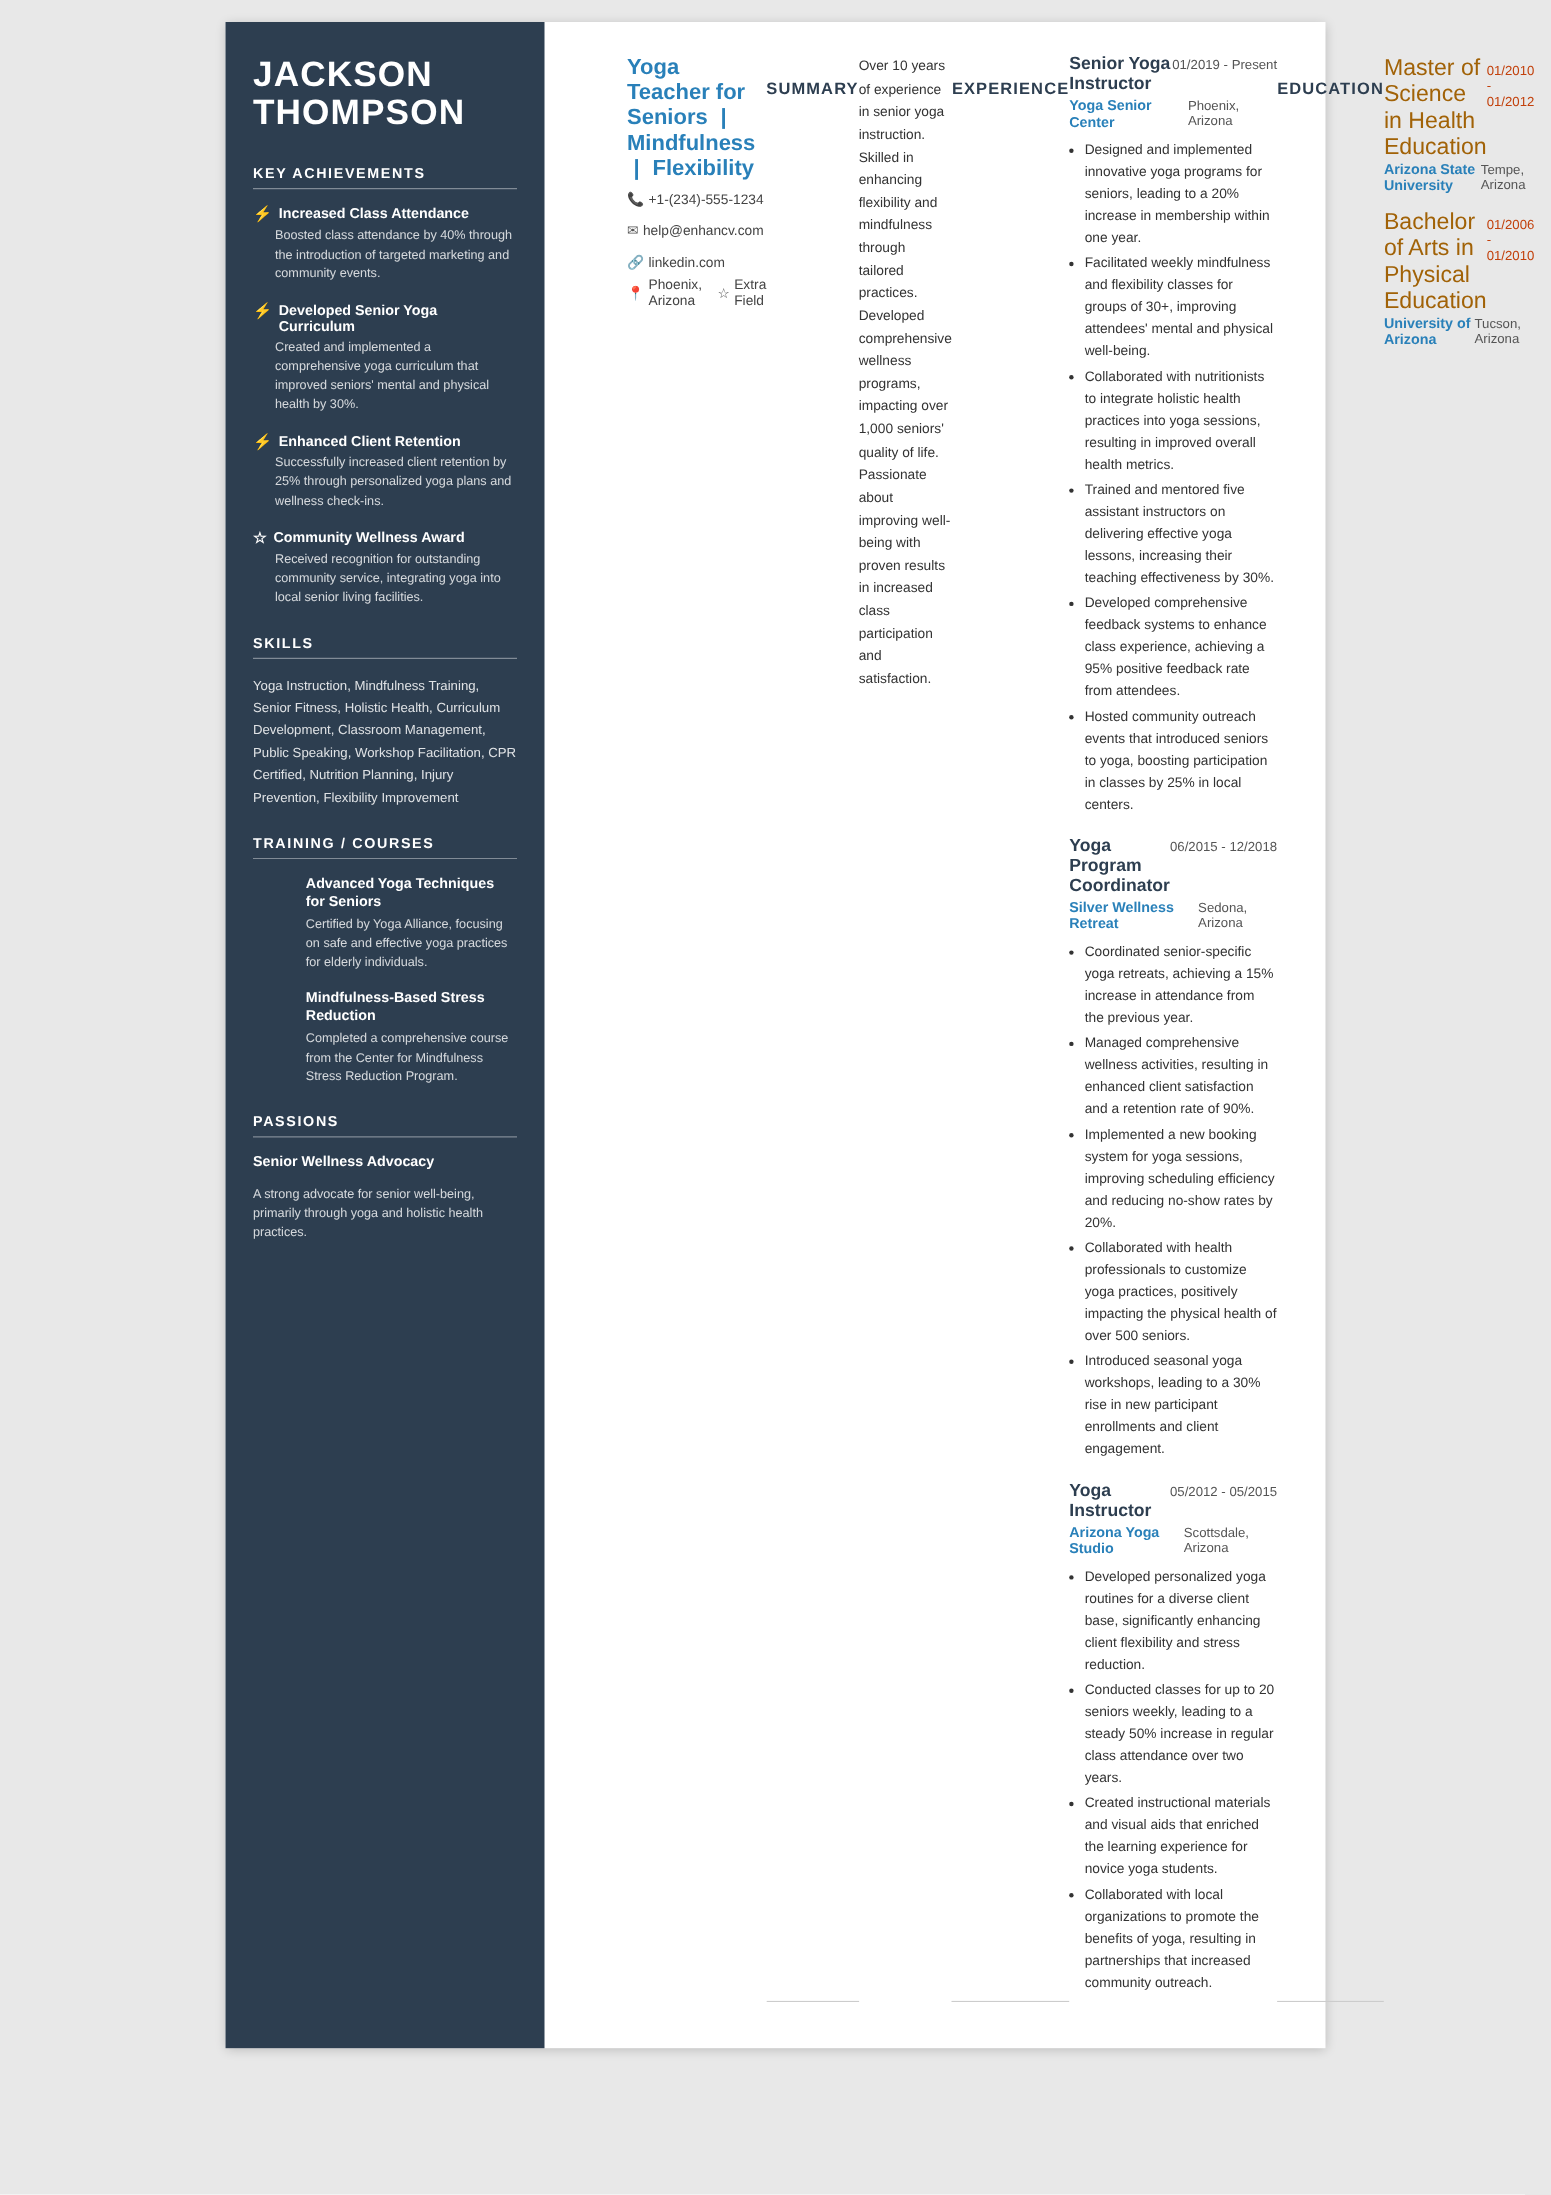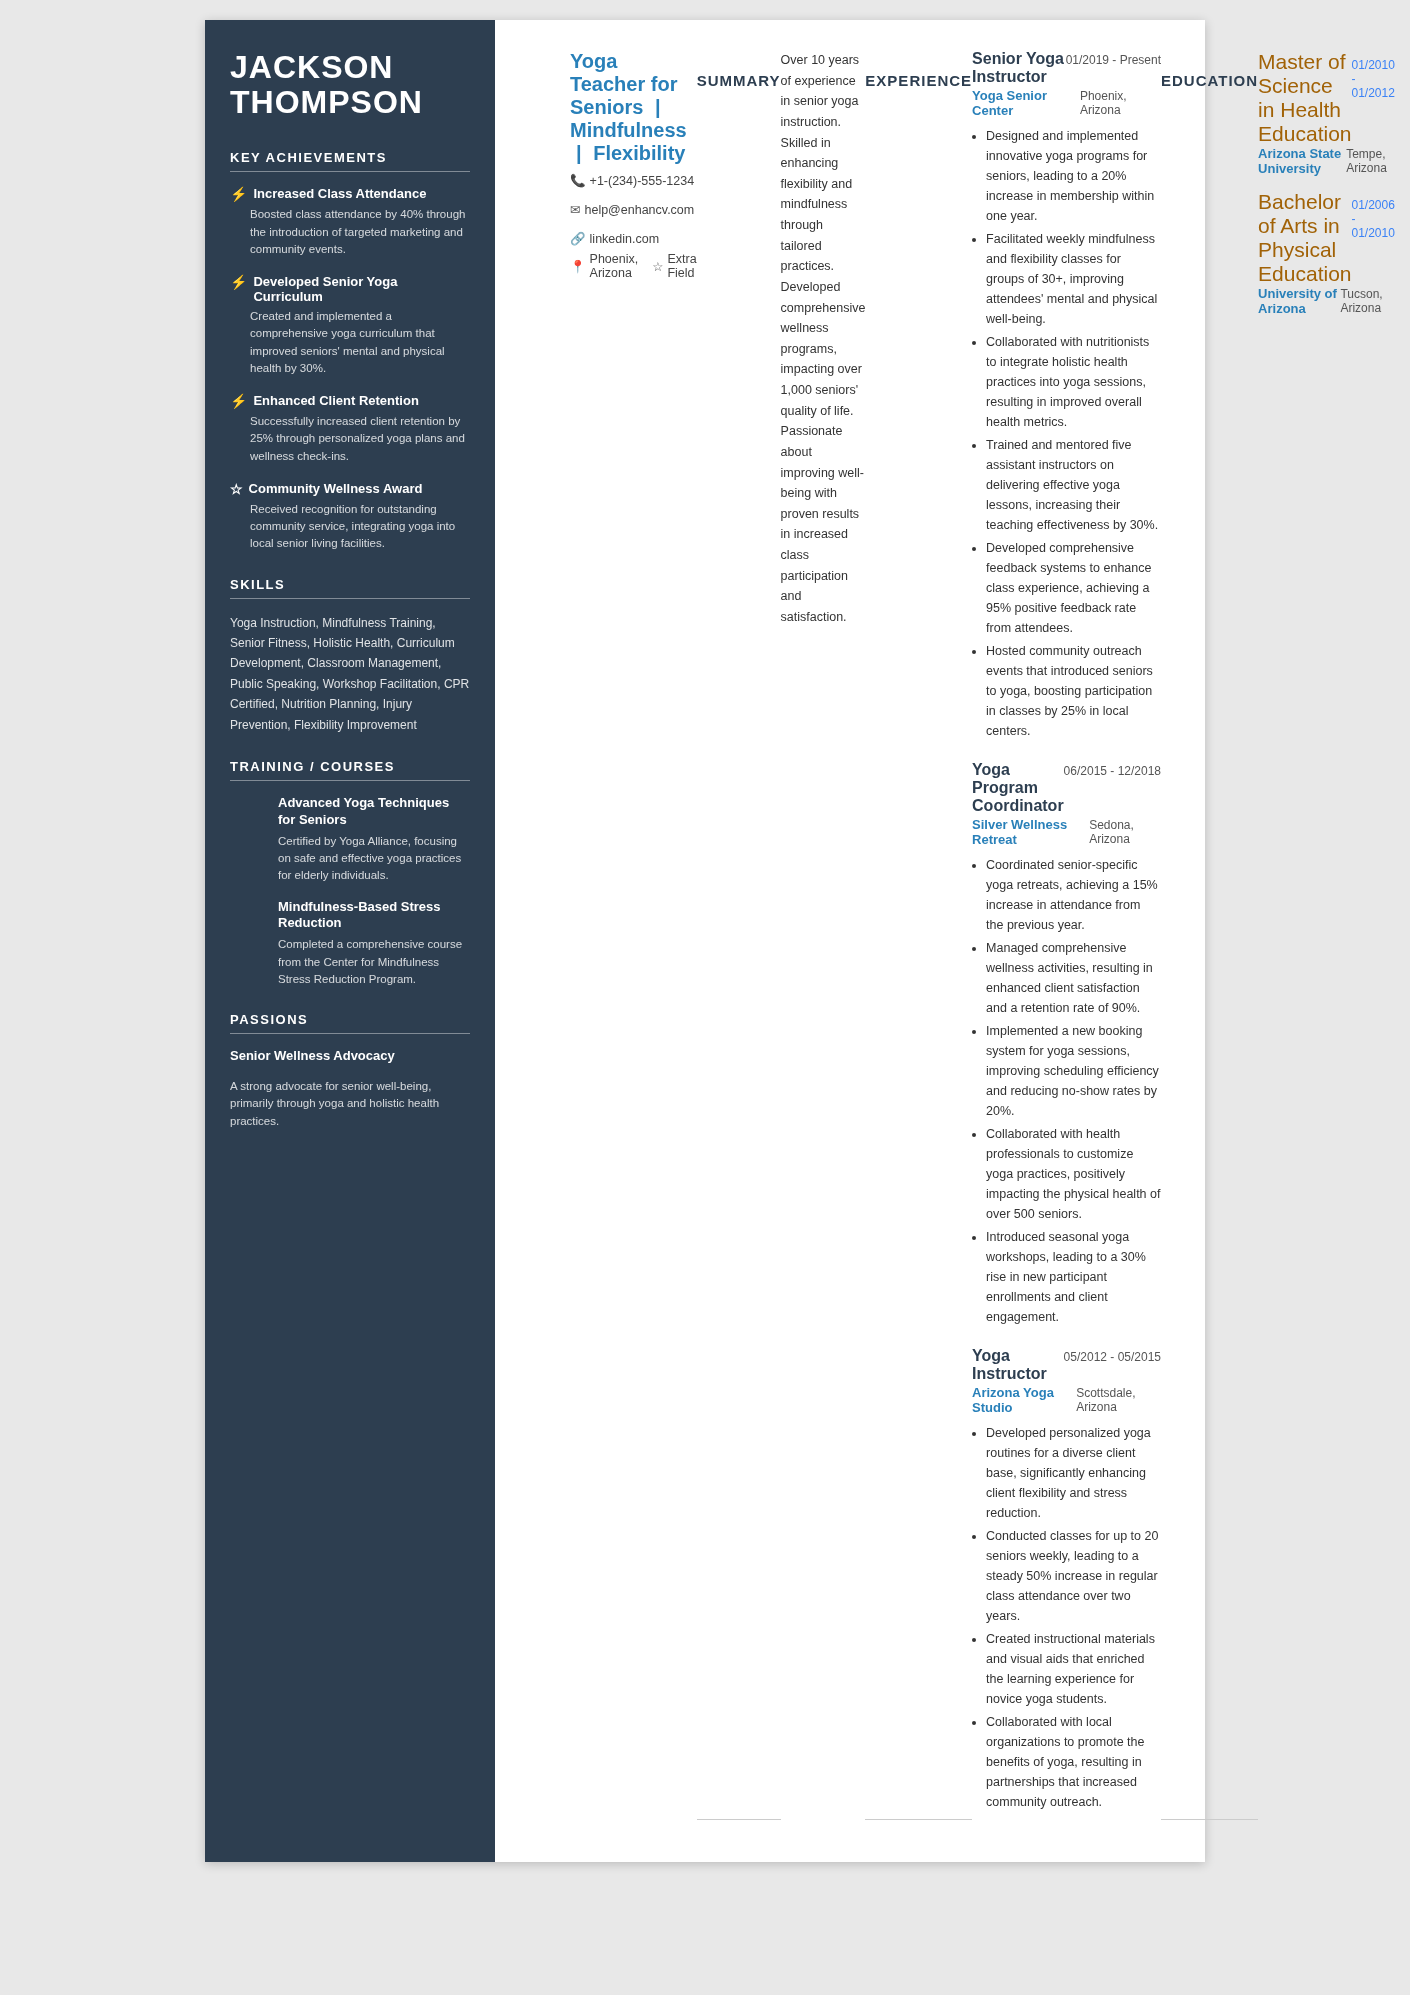--- a/index.html
+++ b/index.html
@@ -215,21 +215,21 @@
       justify-content: space-between;
       align-items: baseline;
     }
     .edu-degree {
       font-size: 21px;
       font-weight: 400;
       color: #a16207;
     }
     .edu-dates {
       font-size: 12px;
-      color: #3b82f6;
+      color: #c2410c;
     }
     .edu-school-line {
       display: flex;
       justify-content: space-between;
       align-items: baseline;
     }
     .edu-school {
       font-size: 13px;
       font-weight: 700;
       color: #2980b9;

